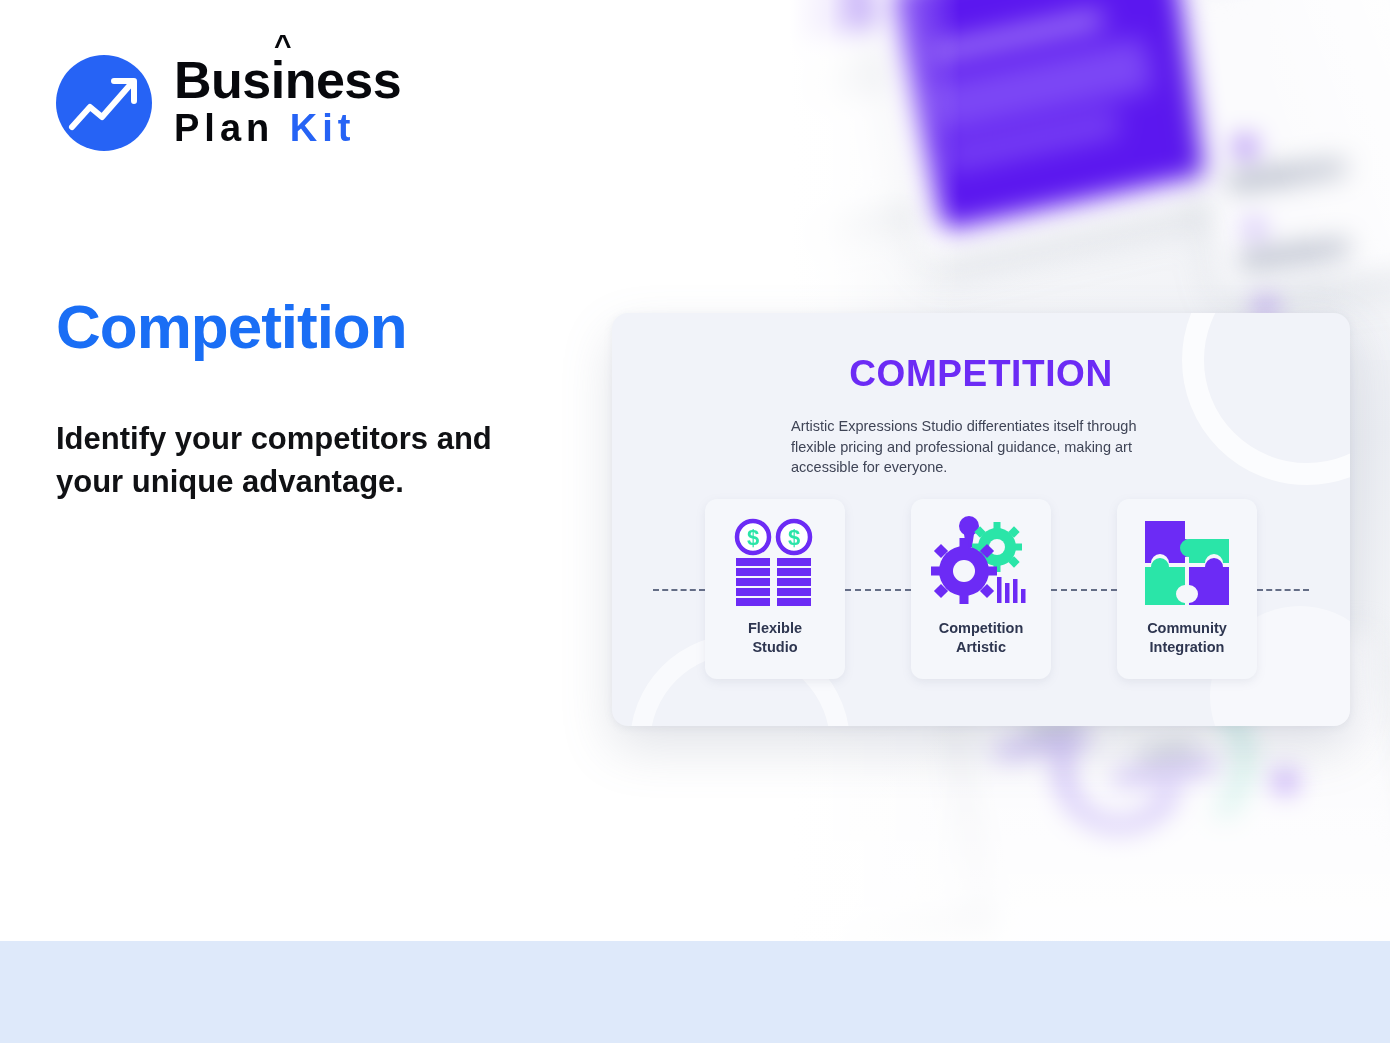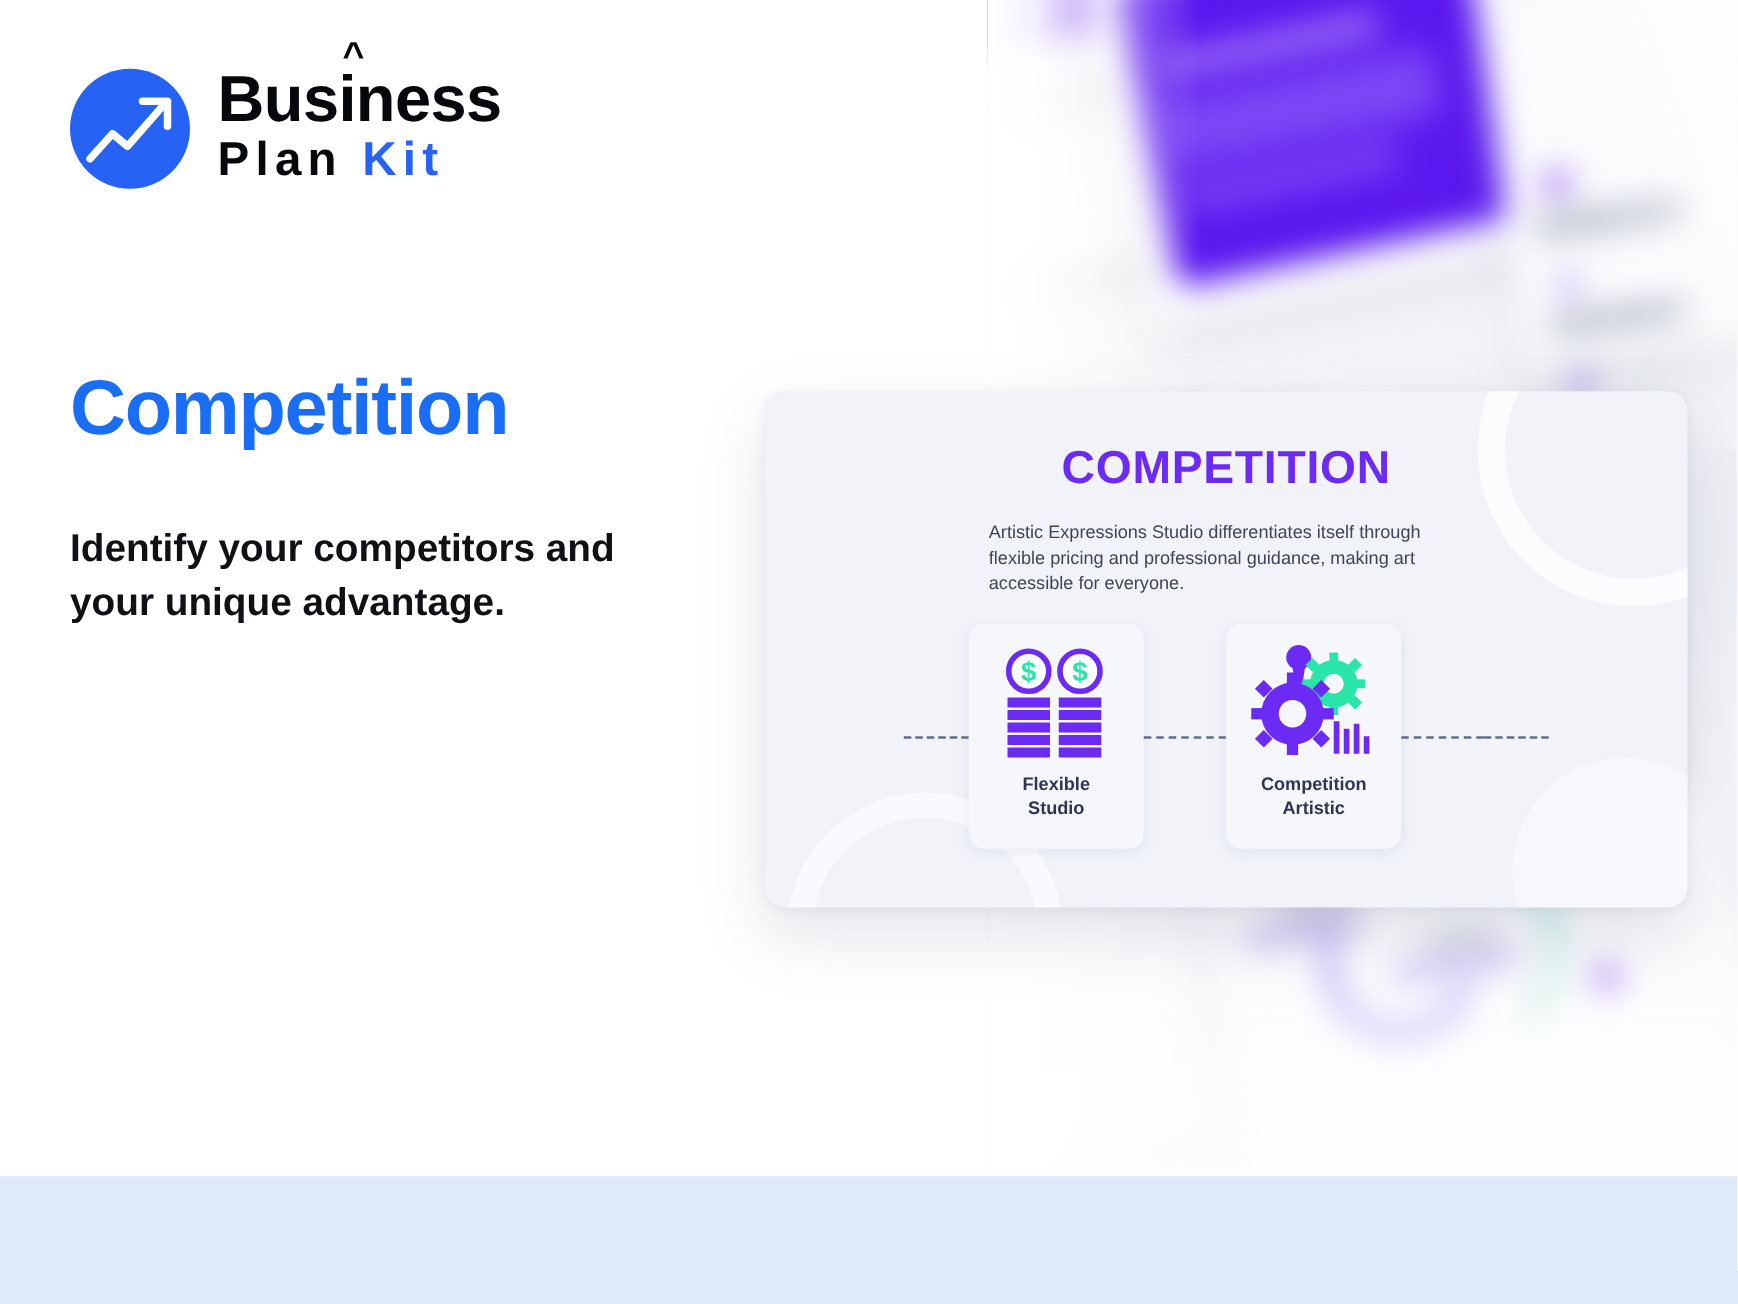--- a/index.html
+++ b/index.html
@@ -322,20 +322,38 @@
           </svg>
         </div>
         <div class="pillar-label">
           <span>Competition</span><br>
           <span>Artistic</span>
         </div>
       </div>
 
       <div class="dashline"></div>
 
+      <div class="pillar">
+        <div class="pillar-icon">
+          <svg width="96" height="96" viewBox="0 0 96 96" aria-hidden="true">
+
+            <path d="M6 6 H46 V24 a9 9 0 0 1 0 18 V48 H30 a9 9 0 0 0 -18 0 H6 Z" fill="#6c2bf5"></path>
+
+            <path d="M50 24 a9 9 0 0 0 0 18 V48 H66 a9 9 0 0 1 18 0 H90 V24 Z" fill="#2ae5a8"></path>
+
+            <path d="M6 52 H12 a9 9 0 0 1 18 0 H46 V70 a9 9 0 0 0 0 18 V90 H6 Z" fill="#2ae5a8"></path>
+
+            <path d="M50 70 a9 9 0 0 1 0 18 V90 H90 V52 H84 a9 9 0 0 0 -18 0 H50 Z" fill="#6c2bf5"></path>
+          </svg>
+        </div>
+        <div class="pillar-label">
+          <span>Community</span><br>
+          <span>Integration</span>
+        </div>
+      </div>
 
       <div class="dashline edge"></div>
 
     </div>
   </div>
 
   <div class="bottom-strip"></div>
 
 </div>
 

